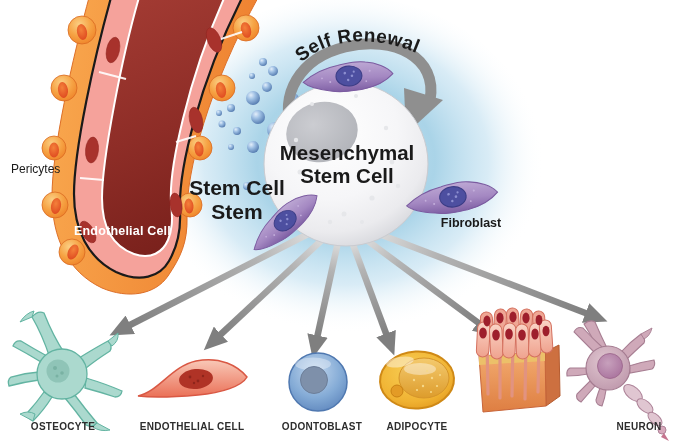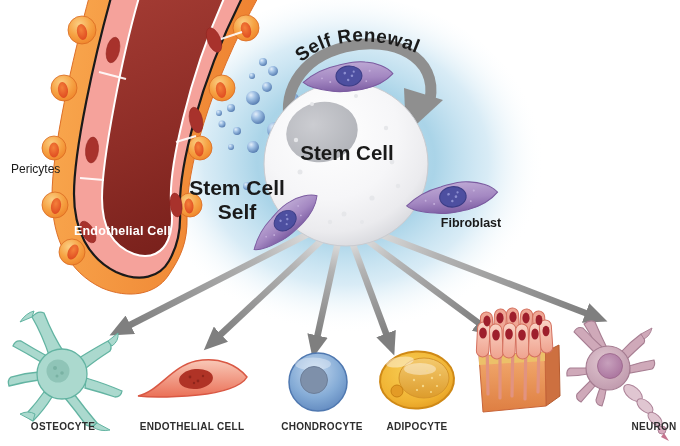--- a/index.html
+++ b/index.html
@@ -11,21 +11,21 @@
   .lbl{position:absolute;color:#1a1a1a;white-space:nowrap;}
   .lbl .ln{display:block;text-align:center;}
   .lbl-pericytes{left:11px;top:162px;font-size:12px;font-weight:400;}
   .lbl-endo-vessel{left:74px;top:224px;font-size:12.5px;font-weight:600;color:#ffffff;letter-spacing:.2px;}
   .lbl-niche{left:237px;top:176px;transform:translateX(-50%);font-size:21px;font-weight:600;line-height:1.12;}
   .lbl-msc{left:347px;top:141px;transform:translateX(-50%);font-size:20.5px;font-weight:600;line-height:1.13;}
   .lbl-fibroblast{left:450px;top:216px;transform:translateX(-50%);font-size:12.5px;font-weight:600;margin-left:21px;}
   .cell-label{position:absolute;top:421px;transform:translateX(-50%);
     font-size:10px;font-weight:700;letter-spacing:.3px;color:#2d2d2d;}
   .cl-0{left:63px;} .cl-1{left:192px;} .cl-2{left:322px;}
-  .cl-3{left:417px;text-align:right;} .cl-4{left:517px;} .cl-5{left:654px;}
+  .cl-3{left:417px;text-align:right;} .cl-4{left:517px;} .cl-5{left:639px;}
   .sr-text{font-size:19px;font-weight:600;letter-spacing:.4px;fill:#1a1a1a;}
 </style>
 </head>
 <body>
 
 <div id="stage">
 
 <svg id="art" viewBox="0 0 680 446" aria-hidden="true">
   <defs>
     <radialGradient id="gGlow" cx="50%" cy="48%" r="50%">
@@ -375,25 +375,26 @@
       <circle cx="662" cy="430" r="4" fill="#d8a9bc"></circle>
       <path d="M 664,433 L 669,441 L 661,437 Z" fill="#c5748e" stroke="none"></path>
     </g>
   </g>
 </svg>
 
   <div class="lbl lbl-pericytes">Pericytes</div>
   <div class="lbl lbl-endo-vessel">Endothelial Cell</div>
   <div class="lbl lbl-niche">
     <span class="ln">Stem Cell</span>
-    <span class="ln">Self</span>
+    <span class="ln">Stem</span>
   </div>
   <div class="lbl lbl-msc">
+    <span class="ln">Mesenchymal</span>
     <span class="ln">Stem Cell</span>
   </div>
   <div class="lbl lbl-fibroblast">Fibroblast</div>
 
   <div class="cell-label cl-0">OSTEOCYTE</div>
   <div class="cell-label cl-1">ENDOTHELIAL CELL</div>
-  <div class="cell-label cl-2">CHONDROCYTE</div>
+  <div class="cell-label cl-2">ODONTOBLAST</div>
   <div class="cell-label cl-3">ADIPOCYTE</div>
   <div class="cell-label cl-5">NEURON</div>
 </div>
 
 </body></html>

